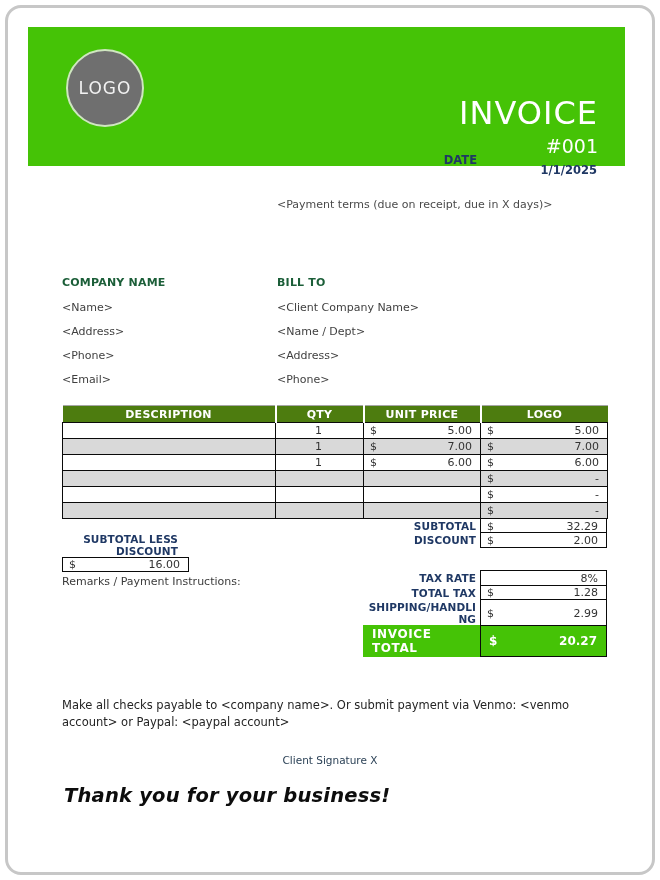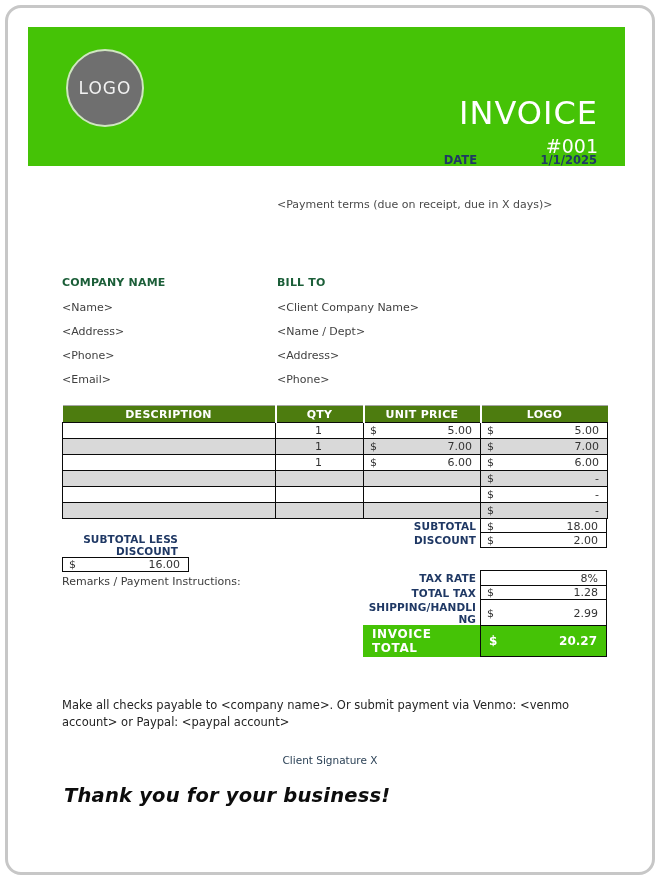--- a/index.html
+++ b/index.html
@@ -11,21 +11,21 @@
   .banner { position:absolute; left:28px; top:27px; width:597px; height:139px; background:#45c306; }
   .logo-circle { position:absolute; left:38px; top:22px; width:78px; height:78px; border-radius:50%;
                  background:#6f6f6f; border:2px solid #cfe6c0; display:flex; align-items:center; justify-content:center; }
   .logo-circle span { color:#f2f2f2; font-size:17px; letter-spacing:1px; }
   .banner-text { position:absolute; right:27px; bottom:7px; text-align:right; color:#fff; }
   .invoice-title { font-size:32px; line-height:38px; letter-spacing:1px; }
   .invoice-number { font-size:19px; line-height:25px; margin-top:2px; }
 
   
   .date-label { position:absolute; top:153px; right:183px; font-size:11.5px; font-weight:bold; color:#1f3864; }
-  .date-value { position:absolute; top:153px; right:63px; font-size:11.5px; font-weight:bold; color:#1f3864; }
+  .date-value { position:absolute; top:163px; right:63px; font-size:11.5px; font-weight:bold; color:#1f3864; }
 
   .terms { position:absolute; left:277px; top:198px; font-size:11px; color:#4a4a4a; }
 
   
   .party { position:absolute; top:276px; width:210px; }
   .party.company { left:62px; }
   .party.billto  { left:277px; }
   .party-heading { font-size:11px; font-weight:bold; color:#1b5e38; letter-spacing:0.2px; }
   .party-field { margin-top:11.5px; font-size:11px; color:#3f3f3f; height:12.5px; }
 
@@ -195,21 +195,21 @@
           </td>
       </tr>
     </tbody>
   </table>
 
   <div class="summary">
     <div class="srow h16">
       <div class="slabel">SUBTOTAL</div>
       <div class="sbox">
           <span class="cur">$</span>
-          <span class="val">18.00</span>
+          <span class="val">32.29</span>
         </div>
     </div>
     <div class="srow h16">
       <div class="slabel">DISCOUNT</div>
       <div class="sbox">
           <span class="cur">$</span>
           <span class="val">2.00</span>
         </div>
     </div>
     <div class="srow h25">

